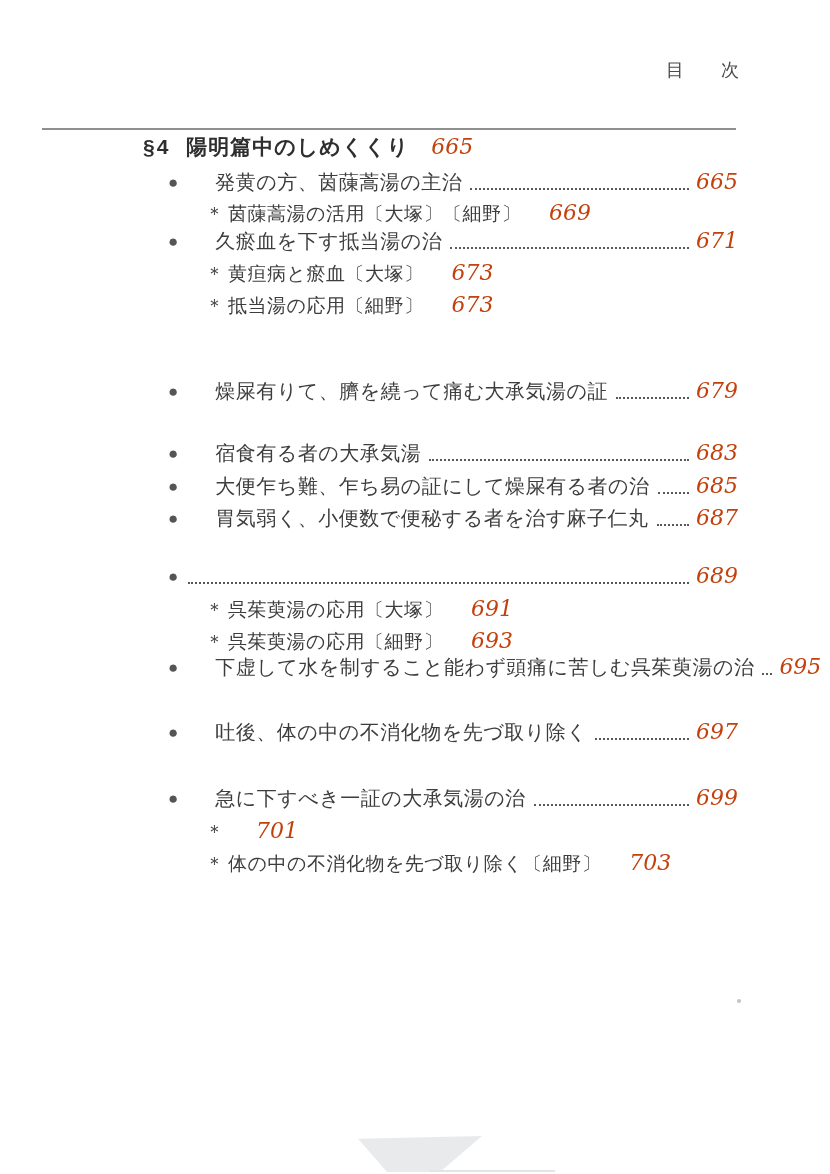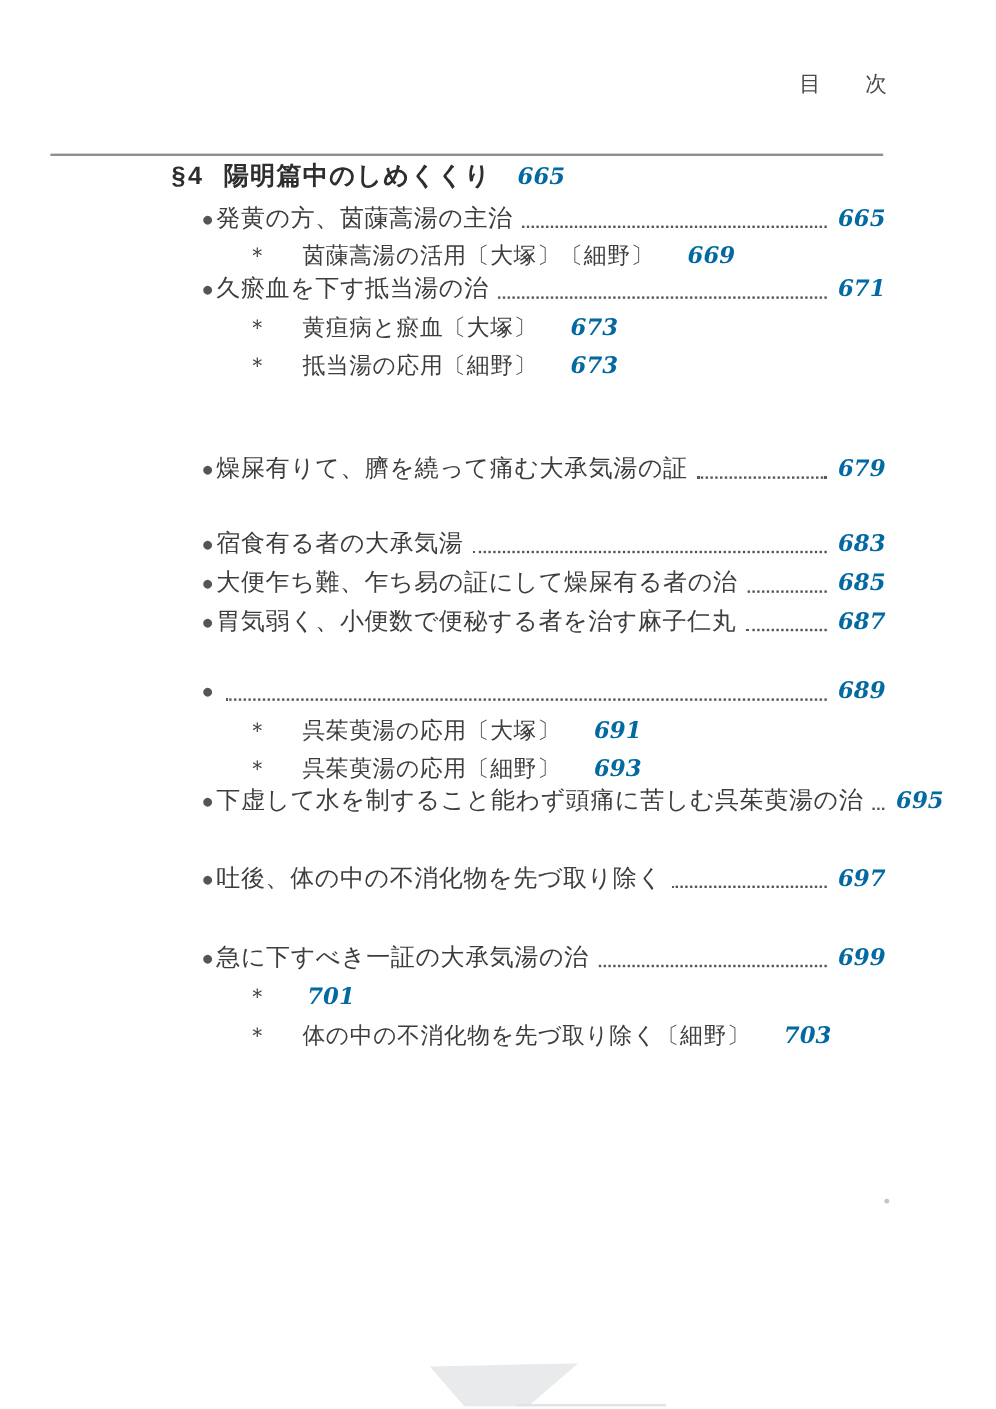--- a/index.html
+++ b/index.html
@@ -36,35 +36,35 @@
   .sec-title{letter-spacing:1px;}
   .sec-pnum{margin-left:22px;}
 
   .entry{left:168px;right:92px;font-size:20px;}
   .sub{left:205px;right:92px;font-size:19px;}
 
   .bullet{
     font-size:17px;color:#555;margin-right:2px;
     align-self:center;line-height:1;
   }
-  .etext{letter-spacing:0.5px;white-space:nowrap;}
+  .etext{letter-spacing:0.5px;white-space:nowrap;margin-left:35px;}
   .ast{margin-right:4px;color:#444;}
-  .stext{letter-spacing:0.5px;white-space:nowrap;margin-left:24px;}
+  .stext{letter-spacing:0.5px;white-space:nowrap;}
 
   .leader{
     flex:1 1 auto;
     border-bottom:2px dotted #585858;
     margin:0 7px 6px 8px;
     align-self:flex-end;
     min-width:10px;
   }
   .pnum{
     font-family:"DejaVu Serif","Liberation Serif",serif;
-    font-style:italic;font-weight:700;
-    font-size:19px;color:#0369a1;
+    font-style:italic;font-weight:400;
+    font-size:22px;color:#c2410c;
     white-space:nowrap;
   }
   .entry .pnum{min-width:42px;text-align:right;}
   .sub .pnum{margin-left:28px;}
 
   
   .scan-artifact{
     position:absolute;left:352px;top:1134px;width:210px;height:40px;
     background:#e9eaec;
     clip-path:polygon(2.9% 12%, 61.9% 5%, 41.9% 95%, 16.7% 95%);

